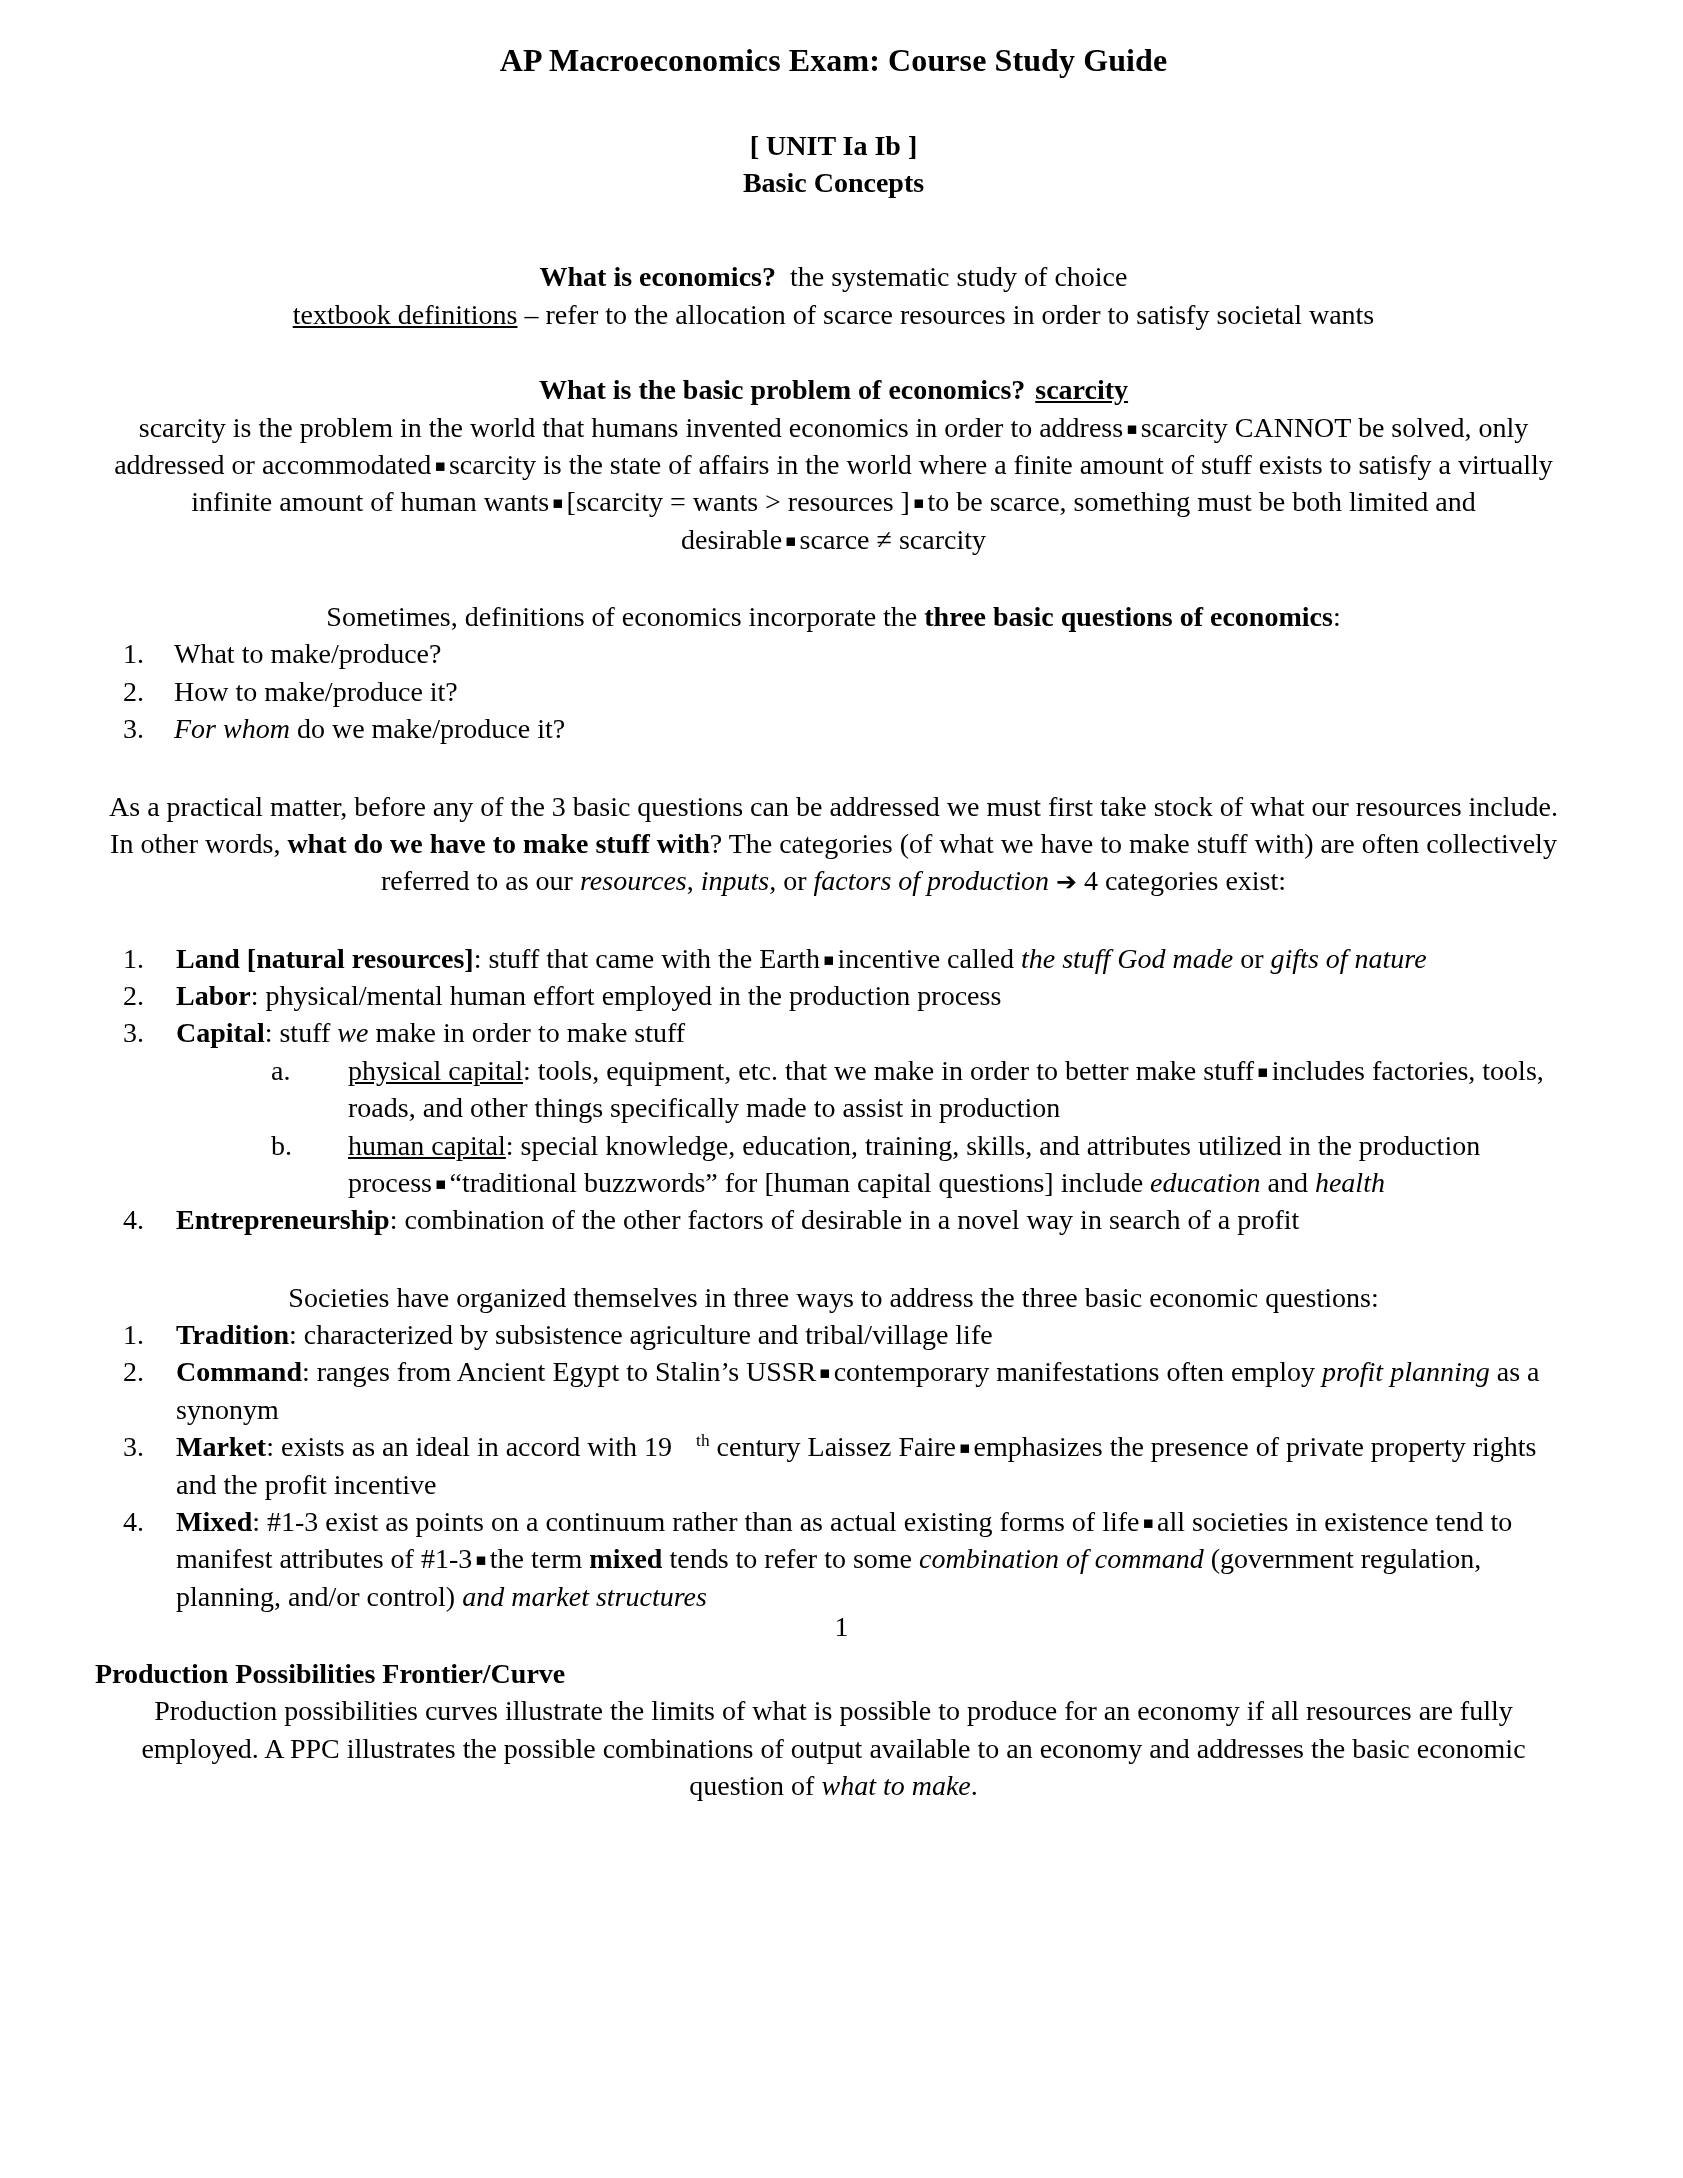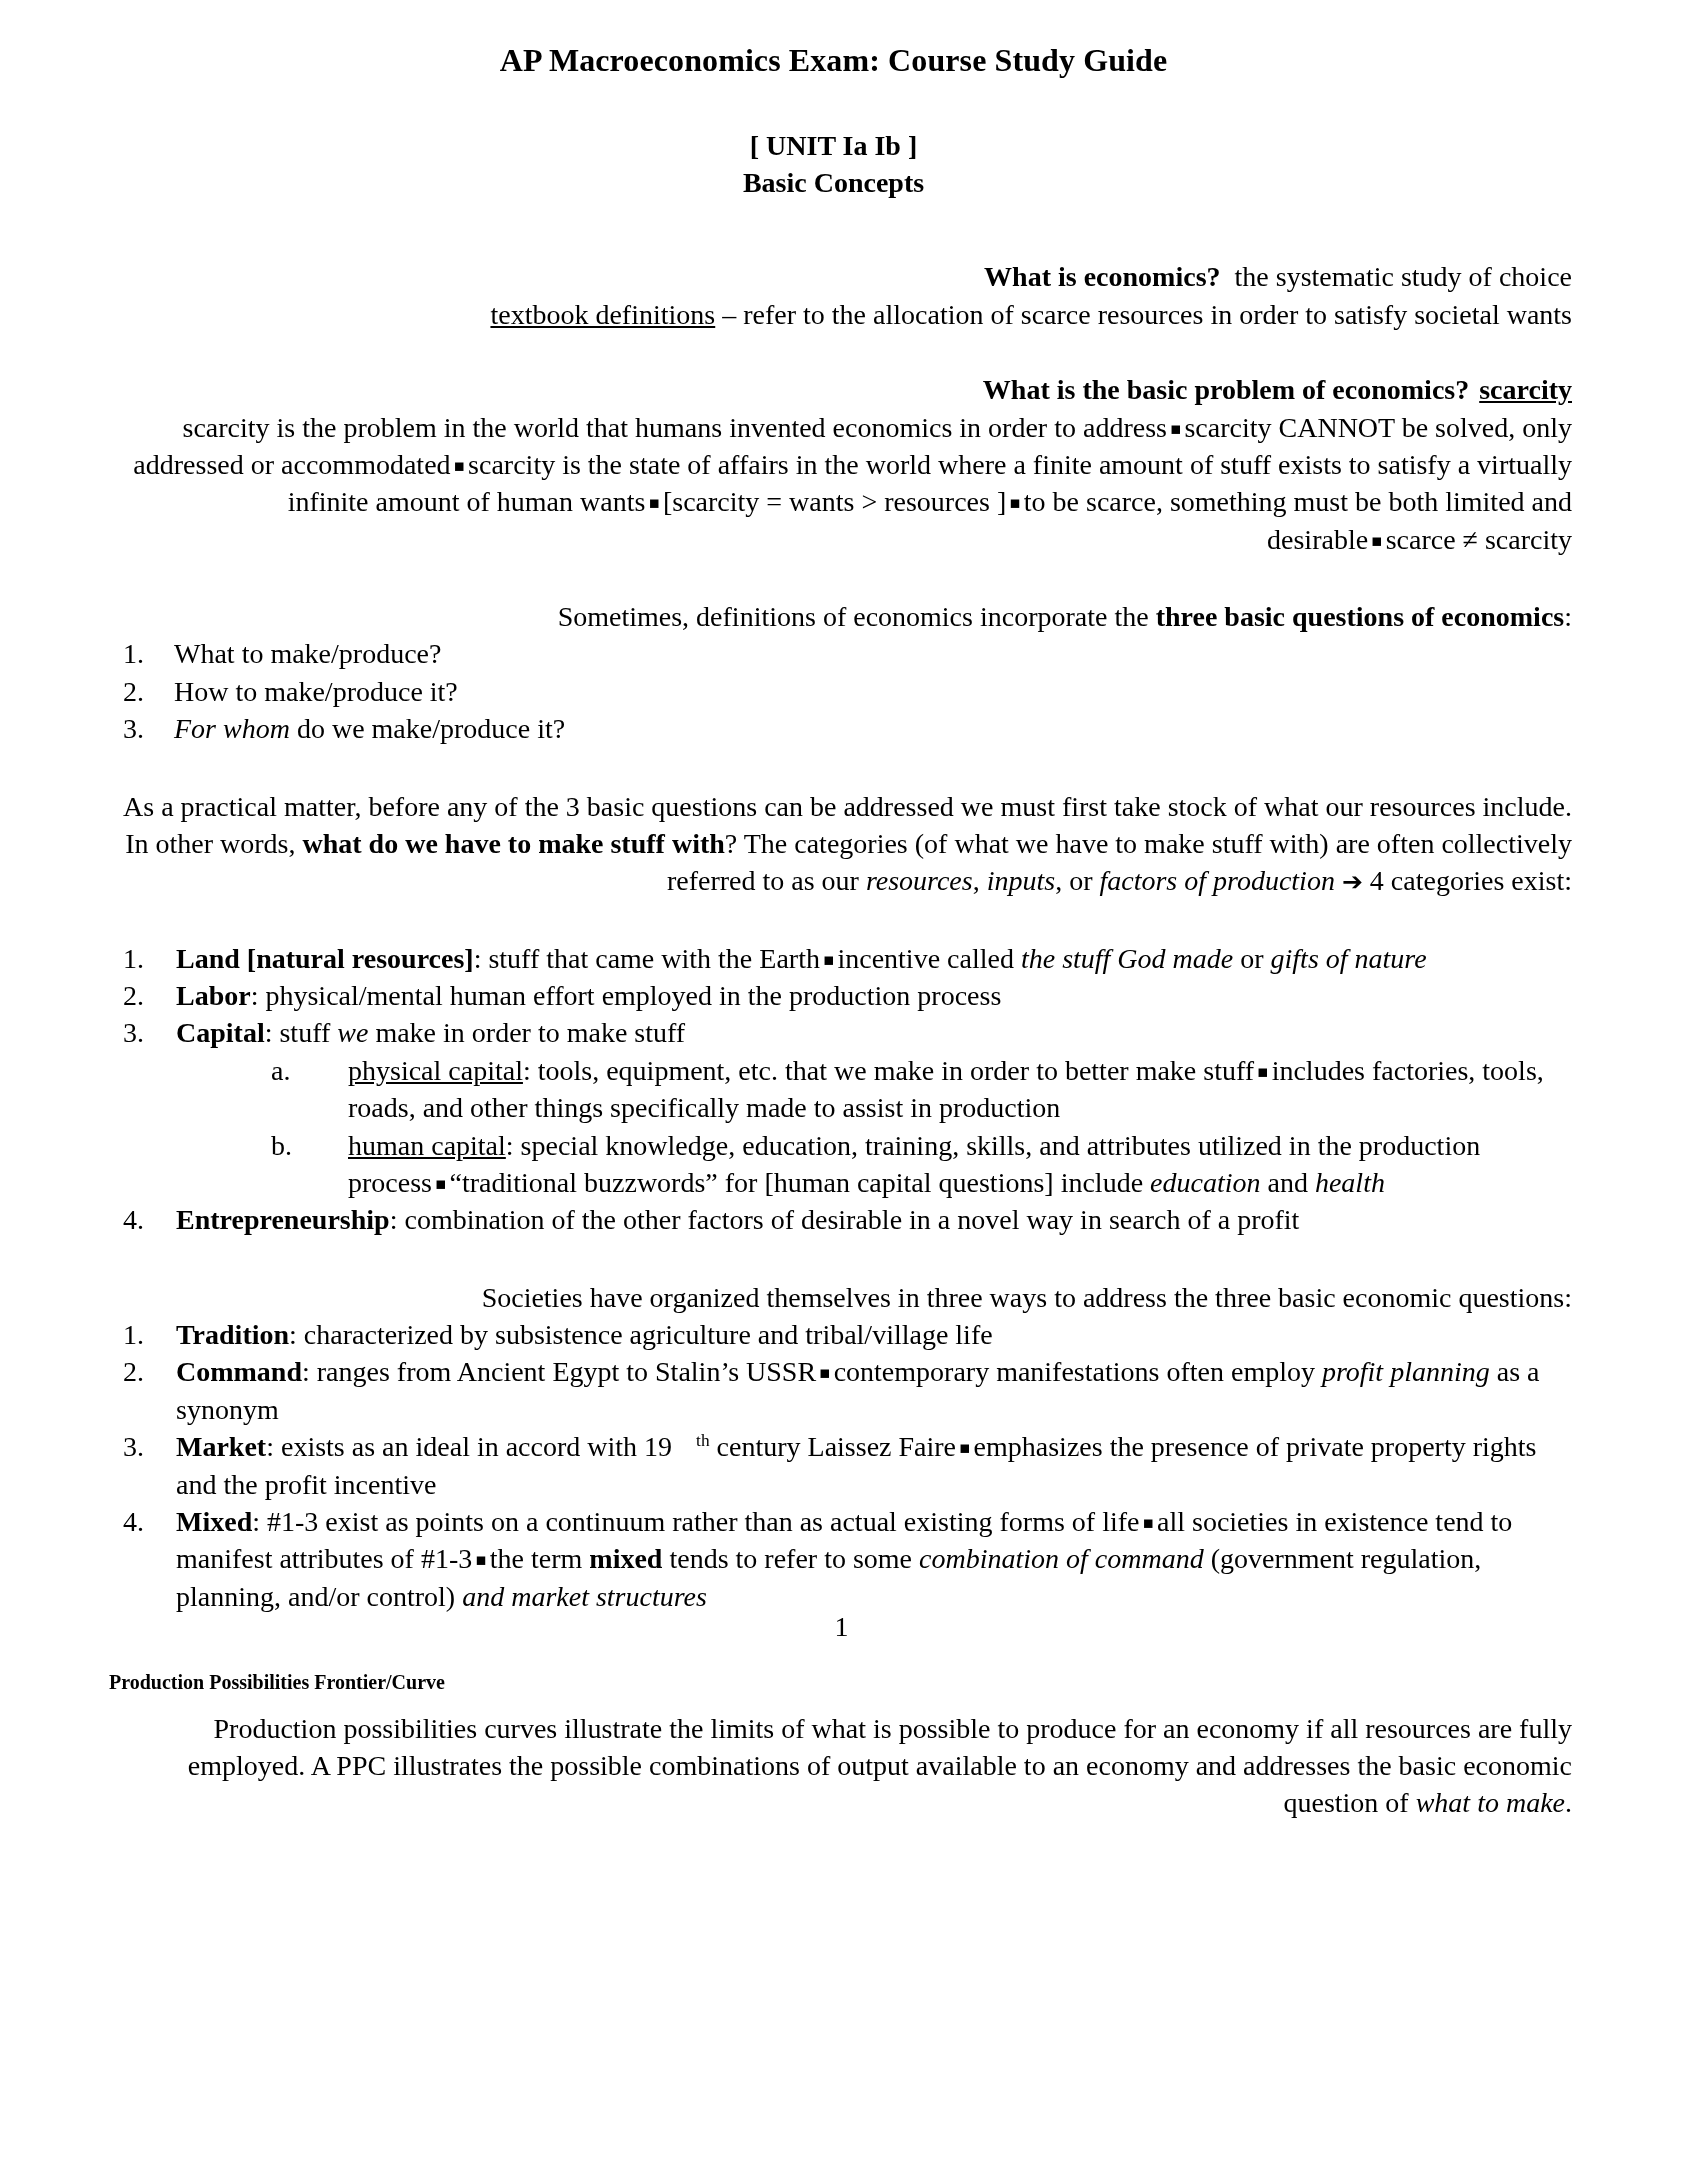--- a/index.html
+++ b/index.html
@@ -34,21 +34,21 @@
     text-align: center;
     font-weight: bold;
     font-size: 28px;
     line-height: 1.33;
     margin: 0 0 57px 0;
   }
   p.body {
     font-size: 28px;
     line-height: 1.335;
     margin: 0;
-    text-align: right;
+    text-align: center;
   }
   .gap-md { height: 38px; }
   .gap-lg { height: 40px; }
   b, .b { font-weight: bold; }
   i, .i { font-style: italic; }
   u, .u { text-decoration: underline; text-underline-offset: 2px; }
   .bu { font-weight: bold; text-decoration: underline; text-underline-offset: 2px; }
   sup { font-size: 0.62em; vertical-align: super; line-height: 0; margin-left: 24px; }
 
   ol.num {
@@ -105,23 +105,23 @@
   .page-number {
     position: absolute;
     left: 0;
     right: 0;
     bottom: 57px;
     text-align: center;
     font-size: 28px;
   }
   .section-head {
     font-weight: bold;
-    font-size: 20px;
-    line-height: 1.335;
-    margin: 14px;
+    font-size: 28px;
+    line-height: 1.335;
+    margin: 0;
   }
 </style>
 </head>
 <body>
 
 <div class="page">
 
   <div class="doc-title">AP Macroeconomics Exam: Course Study Guide</div>
 
   <div class="unit-block">

